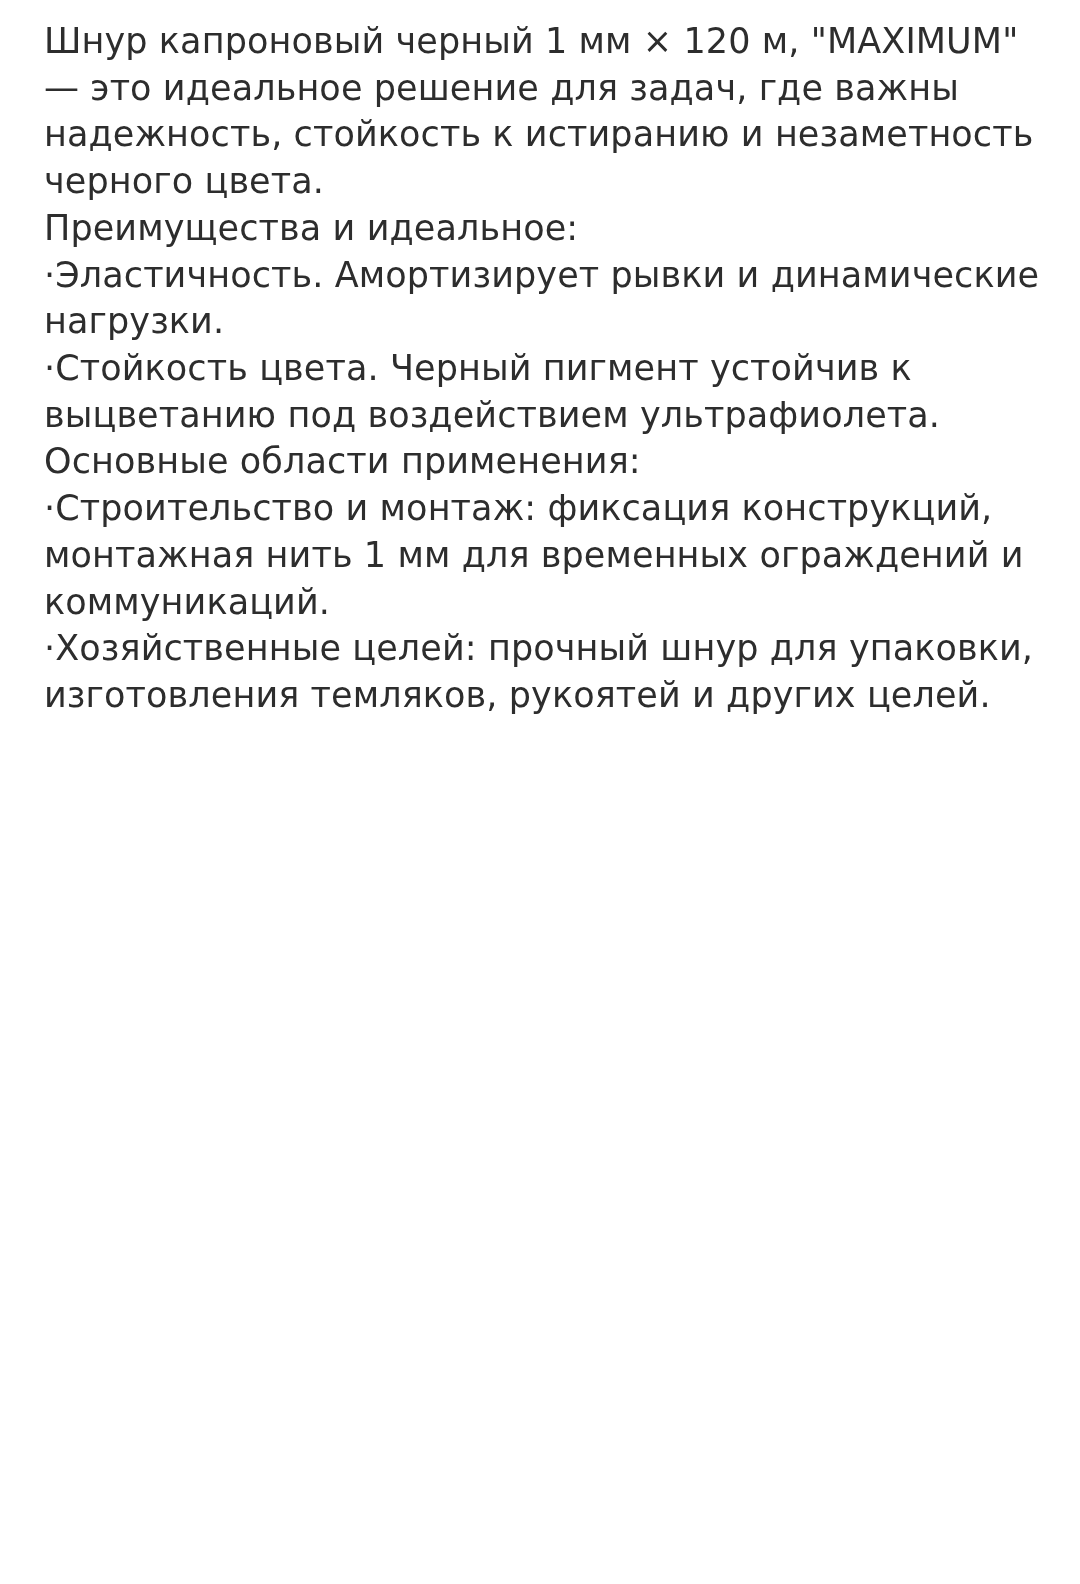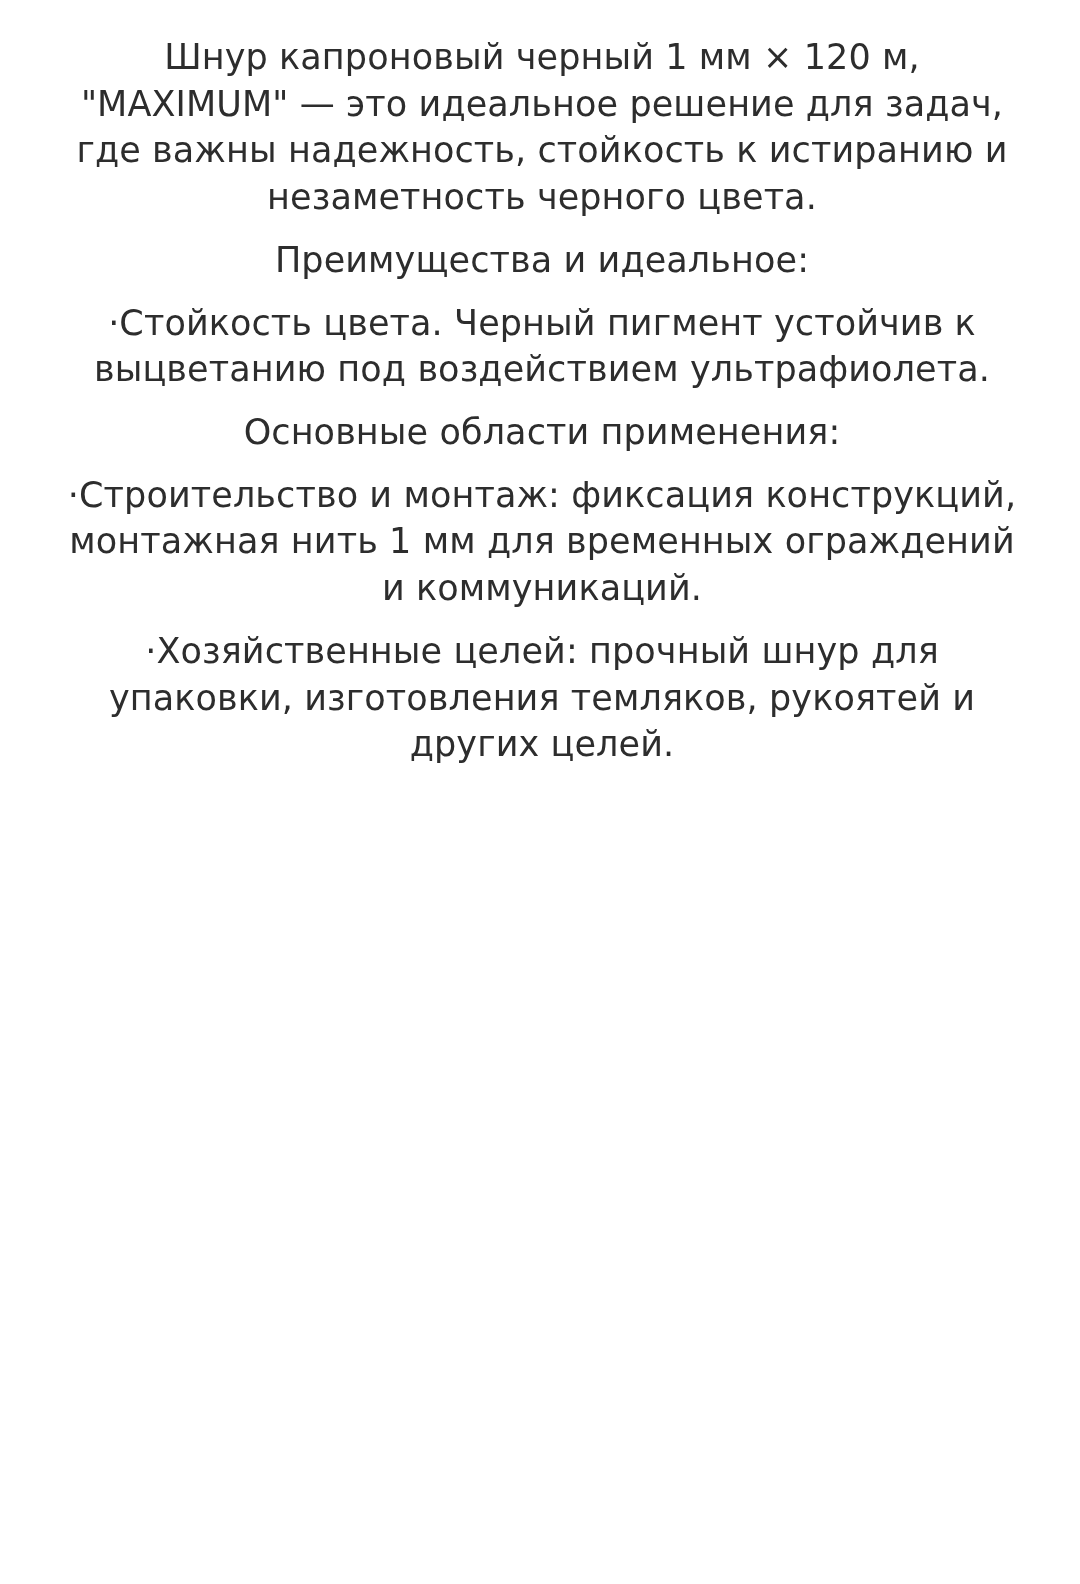--- a/index.html
+++ b/index.html
@@ -20,34 +20,34 @@
     padding: 18px 40px 0 44px;
   }
   .desc {
     font-size: 35px;
     line-height: 1.335;
     letter-spacing: 0.1px;
     color: #2d2d2d;
     font-weight: 400;
   }
   .desc p {
-    margin: 16px;
+    margin: 0;
     padding: 0;
     text-indent: 0;
-    text-align: center;
   }
   .bullet-line {
     margin: 0;
   }
 </style>
 </head>
 <body>
 
 <div class="page">
   <div class="desc">
     <p class="intro">Шнур капроновый черный 1 мм × 120 м, "MAXIMUM" — это идеальное решение для задач, где важны надежность, стойкость к истиранию и незаметность черного цвета.</p>
     <p class="section-heading">Преимущества и идеальное:</p>
+    <p class="bullet-line">·Эластичность. Амортизирует рывки и динамические нагрузки.</p>
     <p class="bullet-line">·Стойкость цвета. Черный пигмент устойчив к выцветанию под воздействием ультрафиолета.</p>
     <p class="section-heading">Основные области применения:</p>
     <p class="bullet-line">·Строительство и монтаж: фиксация конструкций, монтажная нить 1 мм для временных ограждений и коммуникаций.</p>
     <p class="bullet-line">·Хозяйственные целей: прочный шнур для упаковки, изготовления темляков, рукоятей и других целей.</p>
   </div>
 </div>
 
 </body></html>

